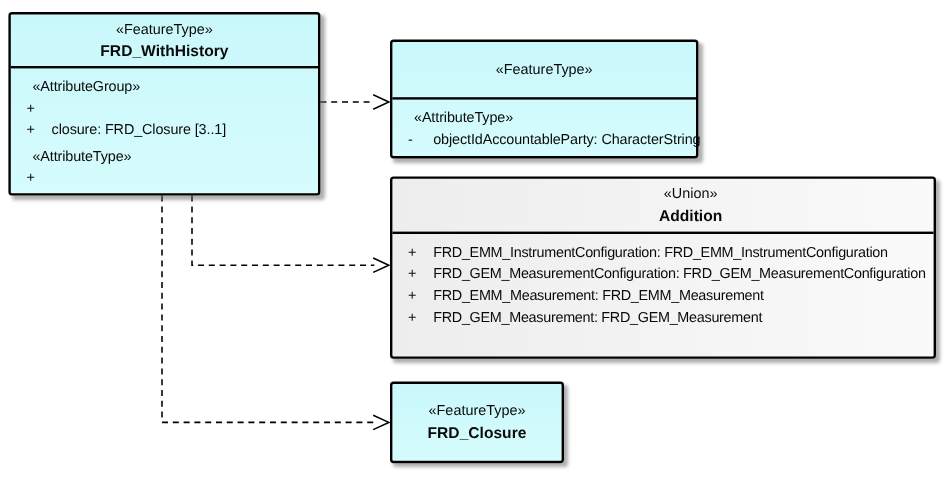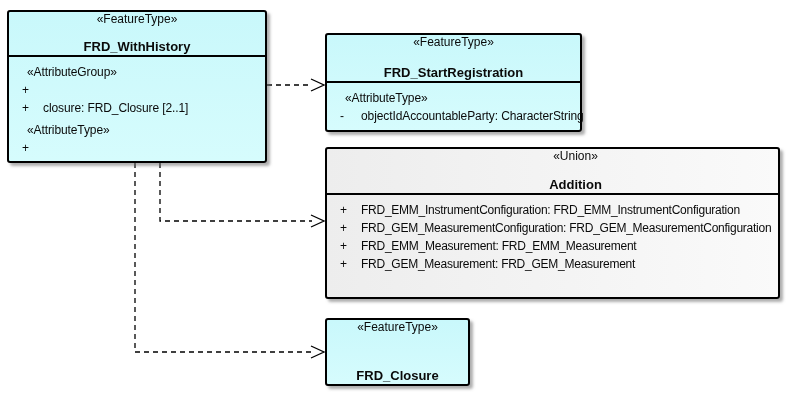--- a/index.html
+++ b/index.html
@@ -27,21 +27,21 @@
   }
   .uml-box.feature {
     background: linear-gradient(180deg, var(--feature-fill, #c9f8fb) 0%, #d6fcfd 100%);
   }
   .uml-box.union {
     background: linear-gradient(90deg, var(--union-fill-left, #eeeeee) 0%, var(--union-fill-right, #fafafa) 100%);
   }
   .box-title {
     display: flex;
     flex-direction: column;
-    justify-content: space-between;
+    justify-content: center;
     align-items: center;
     text-align: center;
     border-bottom: 2px solid var(--border, #000000);
   }
   .box-title.no-divider { border-bottom: none; height: 100%; }
   .stereotype { font-size: 12px; line-height: 15px; }
   .box-name { font-size: 13px; font-weight: bold; line-height: 17px; margin-top: 2px; }
   .box-name.underlined { }
   .box-body { padding: 6px 4px 3px 4px; font-size: 12px; }
   .row { line-height: 18px; white-space: nowrap; letter-spacing: -0.1px; }
@@ -81,33 +81,32 @@
       <div class="stereotype">«FeatureType»</div>
       <div class="box-name">FRD_WithHistory</div>
     </div>
     <div class="box-body">
       <div class="row stereo">«AttributeGroup»</div>
       <div class="row attr">
         <span class="vis">+</span>
       </div>
       <div class="row attr">
         <span class="vis">+</span>
-        <span>closure: FRD_Closure [2..1]</span>
+        <span>closure: FRD_Closure [3..1]</span>
       </div>
       <div class="row stereo gap-top">«AttributeType»</div>
       <div class="row attr">
         <span class="vis">+</span>
       </div>
     </div>
   </div>
 
   <div class="uml-box feature b2">
     <div class="box-title">
       <div class="stereotype">«FeatureType»</div>
-      <div class="box-name">FRD_StartRegistration</div>
     </div>
     <div class="box-body">
       <div class="row stereo">«AttributeType»</div>
       <div class="row attr">
         <span class="vis">-</span>
         <span>objectIdAccountableParty: CharacterString</span>
       </div>
     </div>
   </div>
 

